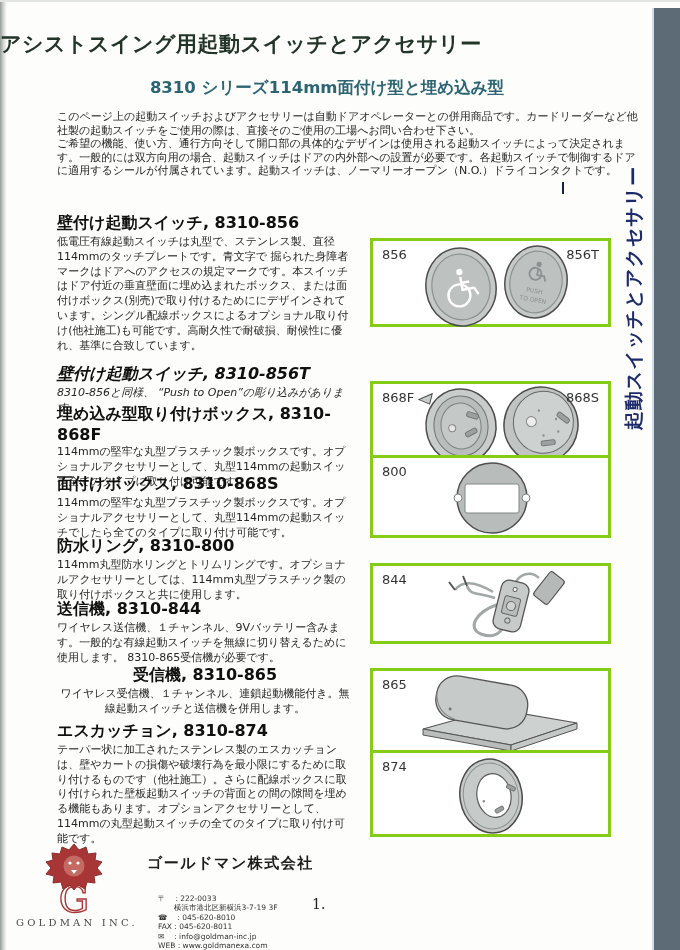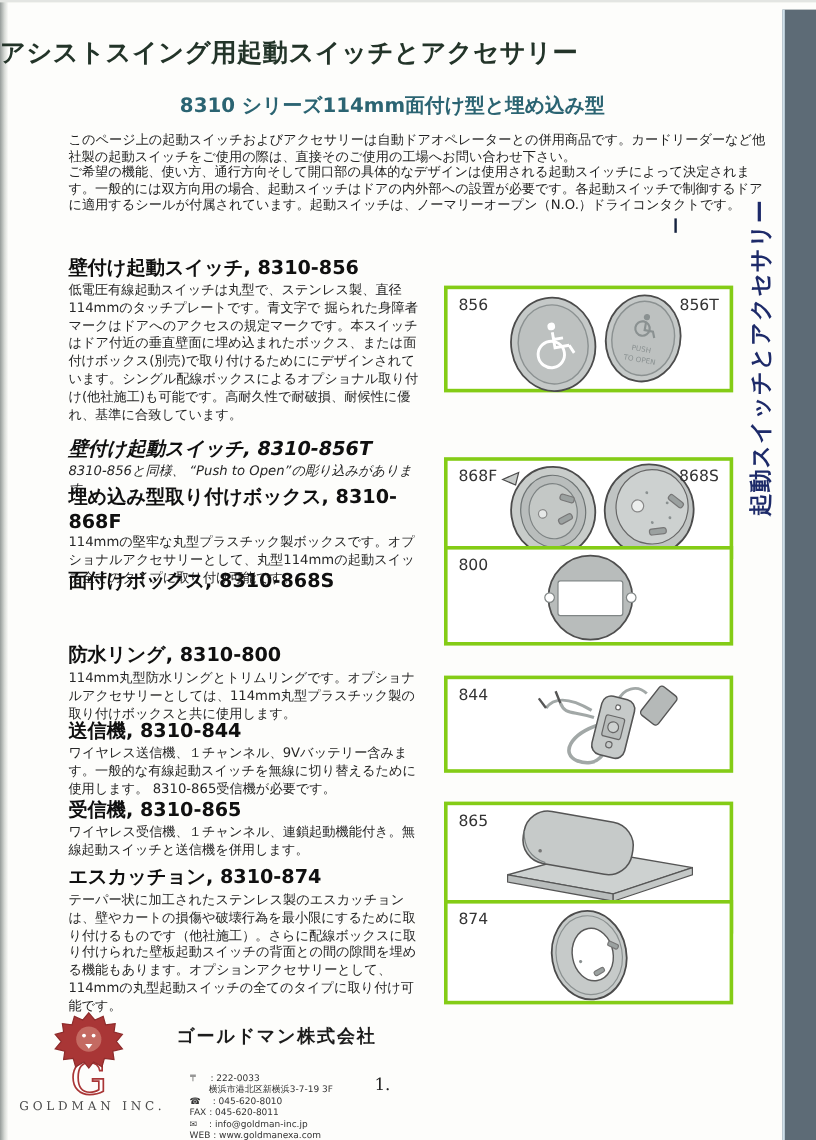--- a/index.html
+++ b/index.html
@@ -23,21 +23,21 @@
   
   .intro{position:absolute;left:57px;top:110px;width:588px;font-size:11px;
     line-height:13.6px;color:#1f1f1f;}
   .intro p{margin:0;}
   .intro .b{font-weight:normal;}
   
   .section{position:absolute;left:57px;width:296px;}
   .section h3{margin:0 0 1px 0;font-size:16px;font-weight:bold;color:#101010;}
   .section p{margin:0;font-size:11px;line-height:14.8px;color:#262626;}
   .s1{top:213px;}.s2{top:364px;font-style:italic;}.s3{top:404px;}.s4{top:474px;}
-  .s5{top:536px;}.s6{top:599px;}.s7{top:665px;}.s8{top:721px;}
+  .s5{top:536px;}.s6{top:599px;}.s7{top:665px;text-align:center;}.s8{top:721px;}
   
   .panel{position:absolute;left:370px;width:241px;border:3px solid #84cc16;
     background:#fff;box-sizing:border-box;}
   .panel svg{position:absolute;left:0;top:0;}
   .lbl{position:absolute;top:6px;font-size:13px;color:#333;z-index:2;}
   .lbl.l{left:9px;}.lbl.r{right:9px;}
   .p1{top:238px;height:89px;}.p2{top:345px;height:85px;margin-top:36px;}.p3{top:455px;height:83px;}
   .p4{top:563px;height:81px;}.p5{top:668px;height:110px;}.p6{top:750px;height:87px;}
   
   .logo-svg{position:absolute;left:28px;top:842px;}
@@ -76,20 +76,21 @@
   <div class="section s2">
     <h3>壁付け起動スイッチ, 8310-856T</h3>
     <p>8310-856と同様、 “Push to Open”の彫り込みがあります。</p>
   </div>
   <div class="section s3">
     <h3>埋め込み型取り付けボックス, 8310-868F</h3>
     <p>114mmの堅牢な丸型プラスチック製ボックスです。オプショナルアクセサリーとして、丸型114mmの起動スイッチ全てのタイプに取り付け可能です。</p>
   </div>
   <div class="section s4">
     <h3>面付けボックス, 8310-868S</h3>
+    <p>114mmの堅牢な丸型プラスチック製ボックスです。オプショナルアクセサリーとして、丸型114mmの起動スイッチでしたら全てのタイプに取り付け可能です。</p>
   </div>
   <div class="section s5">
     <h3>防水リング, 8310-800</h3>
     <p>114mm丸型防水リングとトリムリングです。オプショナルアクセサリーとしては、114mm丸型プラスチック製の取り付けボックスと共に使用します。</p>
   </div>
   <div class="section s6">
     <h3>送信機, 8310-844</h3>
     <p>ワイヤレス送信機、１チャンネル、9Vバッテリー含みます。一般的な有線起動スイッチを無線に切り替えるために使用します。 8310-865受信機が必要です。</p>
   </div>
   <div class="section s7">

